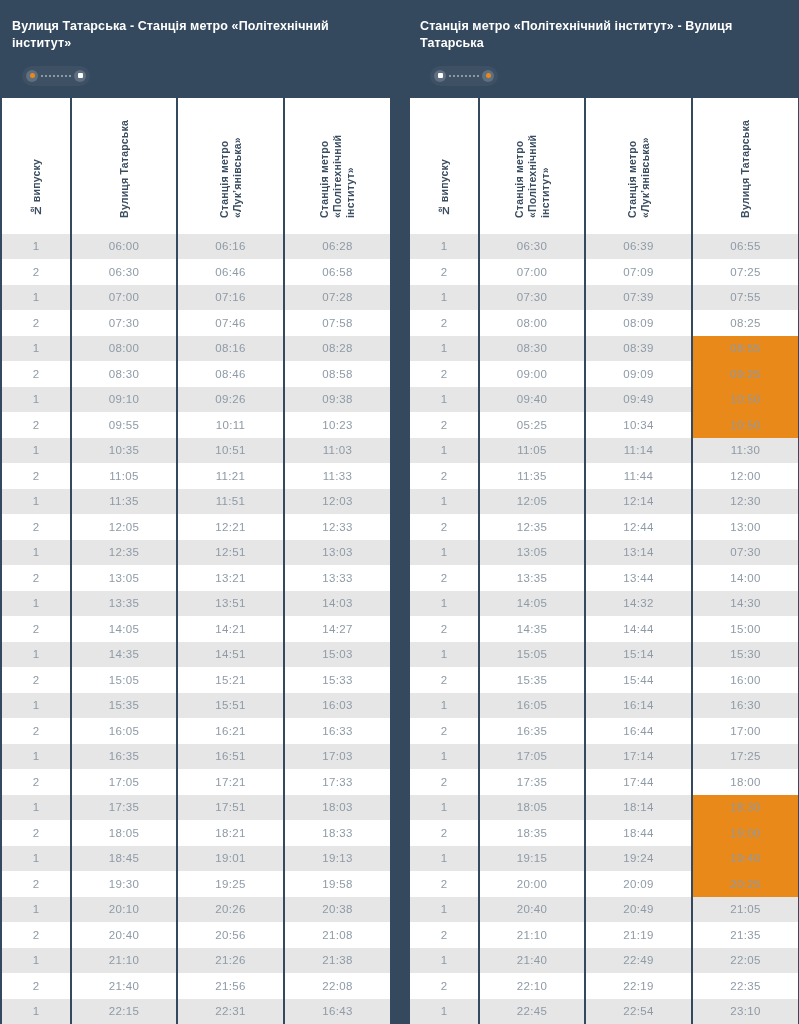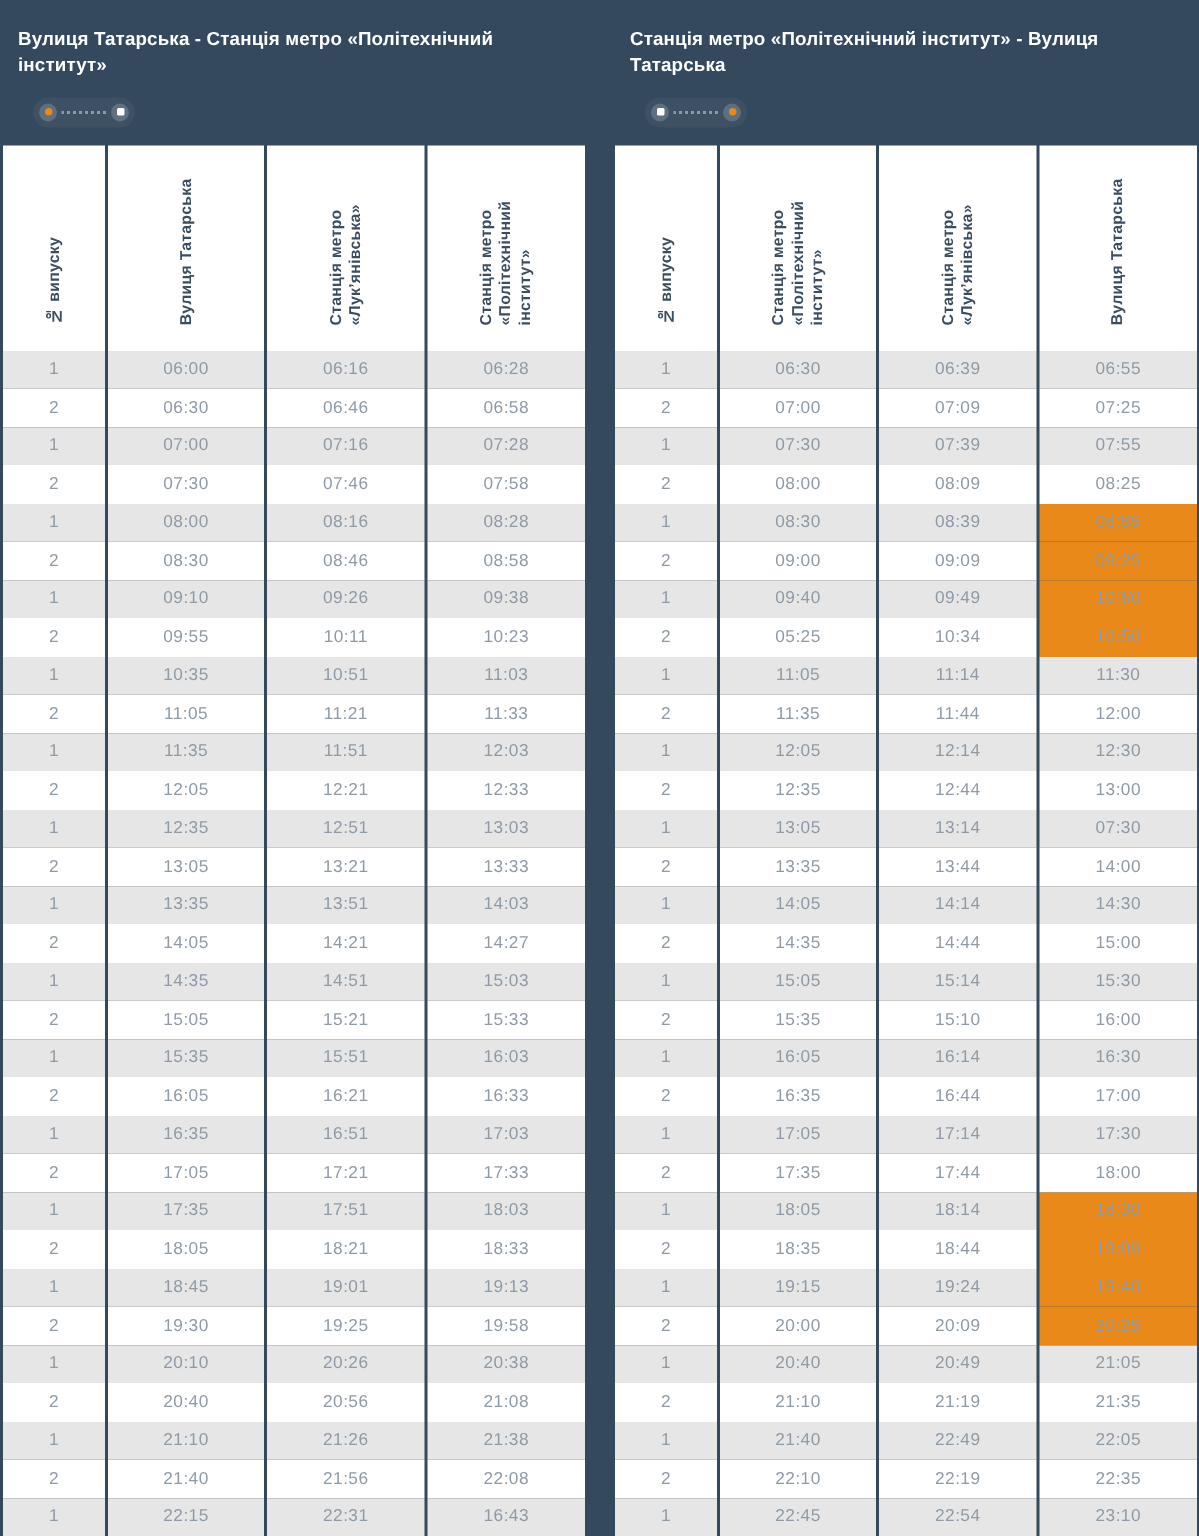--- a/index.html
+++ b/index.html
@@ -461,58 +461,58 @@
           </tr>
           <tr>
             <td>2</td>
             <td>13:35</td>
             <td>13:44</td>
             <td>14:00</td>
           </tr>
           <tr class="alt">
             <td>1</td>
             <td>14:05</td>
-            <td>14:14</td>
+            <td>14:32</td>
             <td>14:30</td>
           </tr>
           <tr>
             <td>2</td>
             <td>14:35</td>
             <td>14:44</td>
             <td>15:00</td>
           </tr>
           <tr class="alt">
             <td>1</td>
             <td>15:05</td>
             <td>15:14</td>
             <td>15:30</td>
           </tr>
           <tr>
             <td>2</td>
             <td>15:35</td>
-            <td>15:10</td>
+            <td>15:44</td>
             <td>16:00</td>
           </tr>
           <tr class="alt">
             <td>1</td>
             <td>16:05</td>
             <td>16:14</td>
             <td>16:30</td>
           </tr>
           <tr>
             <td>2</td>
             <td>16:35</td>
             <td>16:44</td>
             <td>17:00</td>
           </tr>
           <tr class="alt">
             <td>1</td>
             <td>17:05</td>
             <td>17:14</td>
-            <td>17:30</td>
+            <td>17:25</td>
           </tr>
           <tr>
             <td>2</td>
             <td>17:35</td>
             <td>17:44</td>
             <td>18:00</td>
           </tr>
           <tr class="alt">
             <td>1</td>
             <td>18:05</td>

